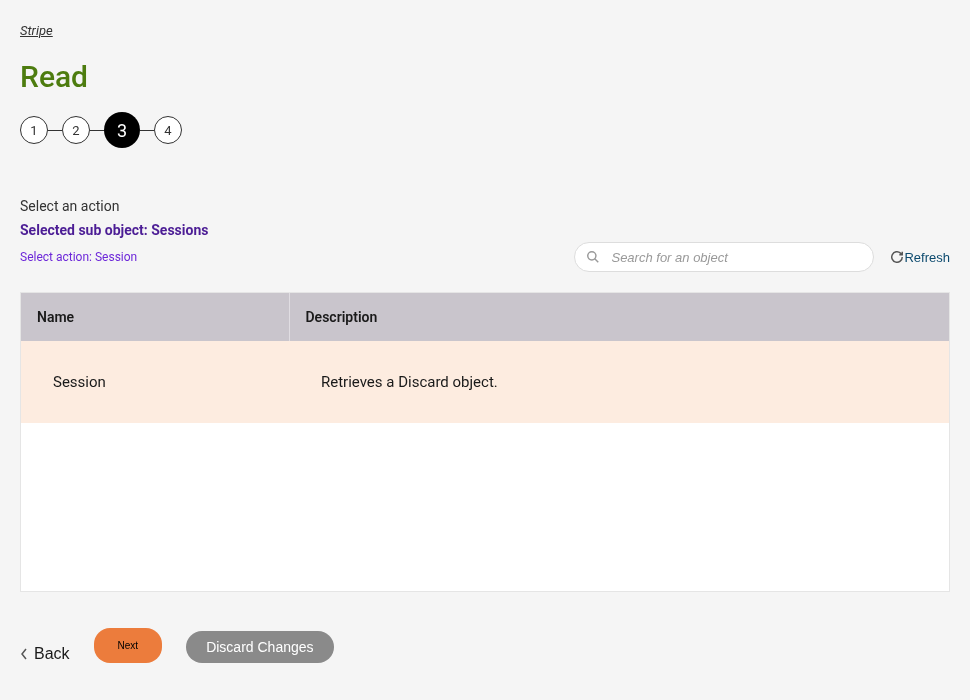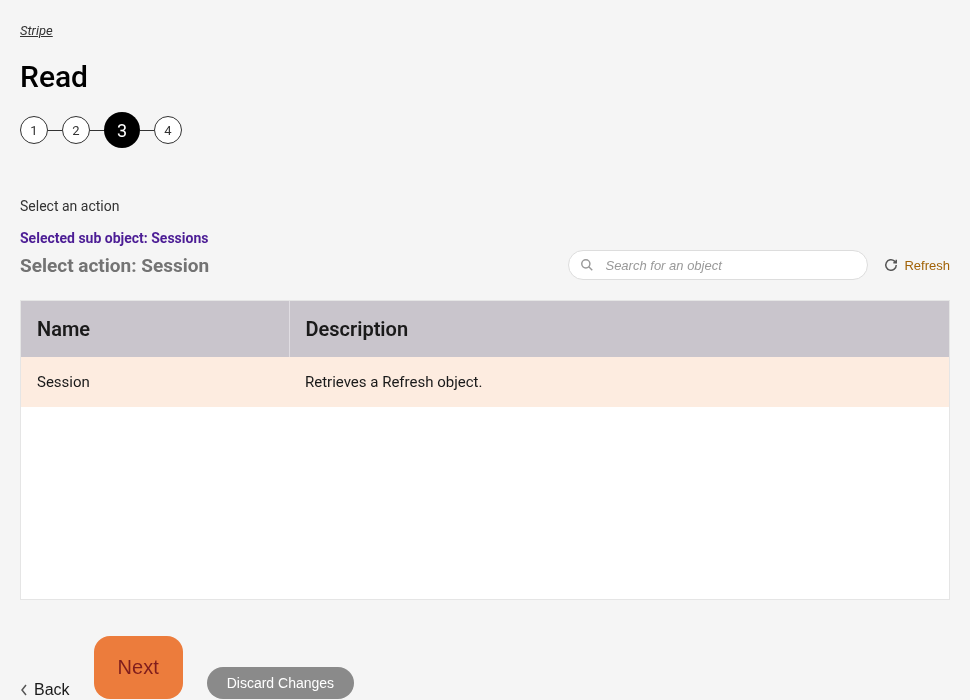--- a/index.html
+++ b/index.html
@@ -19,21 +19,21 @@
       font-size: 13px;
       text-decoration: underline;
       color: #333;
       cursor: pointer;
       display: inline-block;
       font-style: italic;
     }
     .page-title {
       font-size: 30px;
       font-weight: 500;
-      color: #000000;
+      color: #4d7c0f;
       margin-top: 20px;
       margin-bottom: 18px;
     }
     .stepper {
       display: flex;
       align-items: center;
       margin-bottom: 50px;
     }
     .step {
       width: 28px;
@@ -58,38 +58,38 @@
       border: none;
     }
     .step-connector {
       width: 14px;
       height: 1px;
       background: #333;
     }
     .instruction {
       font-size: 14px;
       color: #333;
-      margin-bottom: 16px;
+      margin-bottom: 8px;
     }
     .selected-info {
       font-size: 14px;
       font-weight: 700;
       color: #4c1d95;
       margin-bottom: 4px;
     }
     .action-row {
       display: flex;
       align-items: center;
       justify-content: space-between;
       margin-bottom: 20px;
     }
     .select-action-label {
-      font-size: 19px;
-      font-weight: 700;
-      color: #737373;
+      font-size: 12px;
+      font-weight: 400;
+      color: #6d28d9;
     }
     .right-controls {
       display: flex;
       align-items: center;
       gap: 16px;
     }
     .search-wrapper {
       position: relative;
       width: 300px;
     }
@@ -114,23 +114,22 @@
       left: 12px;
       top: 50%;
       transform: translateY(-50%);
       width: 14px;
       height: 14px;
       color: #999;
     }
     .refresh-button {
       display: flex;
       align-items: center;
-      gap: 6px;
-      font-size: 13px;
-      color: #a16207;
+      font-size: 13px;
+      color: #0c4a6e;
       cursor: pointer;
       background: none;
       border: none;
     }
     .refresh-icon {
       width: 14px;
       height: 14px;
       color: #555;
     }
     .table-container {
@@ -142,36 +141,36 @@
     table {
       width: 100%;
       border-collapse: collapse;
     }
     thead tr {
       background: #c9c5cc;
     }
     th {
       text-align: left;
       padding: 16px;
-      font-size: 20px;
+      font-size: 14px;
       font-weight: 600;
       color: #1a1a1a;
       border-right: 1px solid #e0dde2;
     }
     th:last-child {
       border-right: none;
     }
     th.name-col {
       width: 268px;
     }
     tbody tr.selected {
       background: #fdece0;
     }
     td {
-      padding: 16px;
+      padding: 32px;
       font-size: 15px;
       color: #1a1a1a;
     }
     .footer-buttons {
       display: flex;
       align-items: flex-end;
       gap: 24px;
       margin-top: 36px;
     }
     .back-button {
@@ -185,25 +184,25 @@
       cursor: pointer;
       font-weight: 500;
     }
     .chevron-left {
       width: 8px;
       height: 12px;
       color: #555;
     }
     .next-button {
       background: #ec7c3c;
-      color: #7f1d1d;
+      color: #000000;
       border: none;
       border-radius: 16px;
-      padding: 20px 24px;
-      font-size: 20px;
+      padding: 12px 24px;
+      font-size: 10px;
       font-weight: 500;
       cursor: pointer;
     }
     .discard-button {
       background: #8a8a8a;
       color: #fff;
       border: none;
       border-radius: 16px;
       padding: 8px 20px;
       font-size: 14px;
@@ -258,21 +257,21 @@
   <table>
     <thead>
       <tr>
         <th class="name-col">Name</th>
         <th>Description</th>
       </tr>
     </thead>
     <tbody>
       <tr class="selected">
         <td>Session</td>
-        <td>Retrieves a Refresh object.</td>
+        <td>Retrieves a Discard object.</td>
       </tr>
     </tbody>
   </table>
 </div>
 
 <div class="footer-buttons">
   <button class="back-button">
     <svg class="chevron-left" viewBox="0 0 8 12" fill="none" stroke="currentColor" stroke-width="1.5">
       <polyline points="6 1 2 6 6 11"></polyline>
     </svg>

